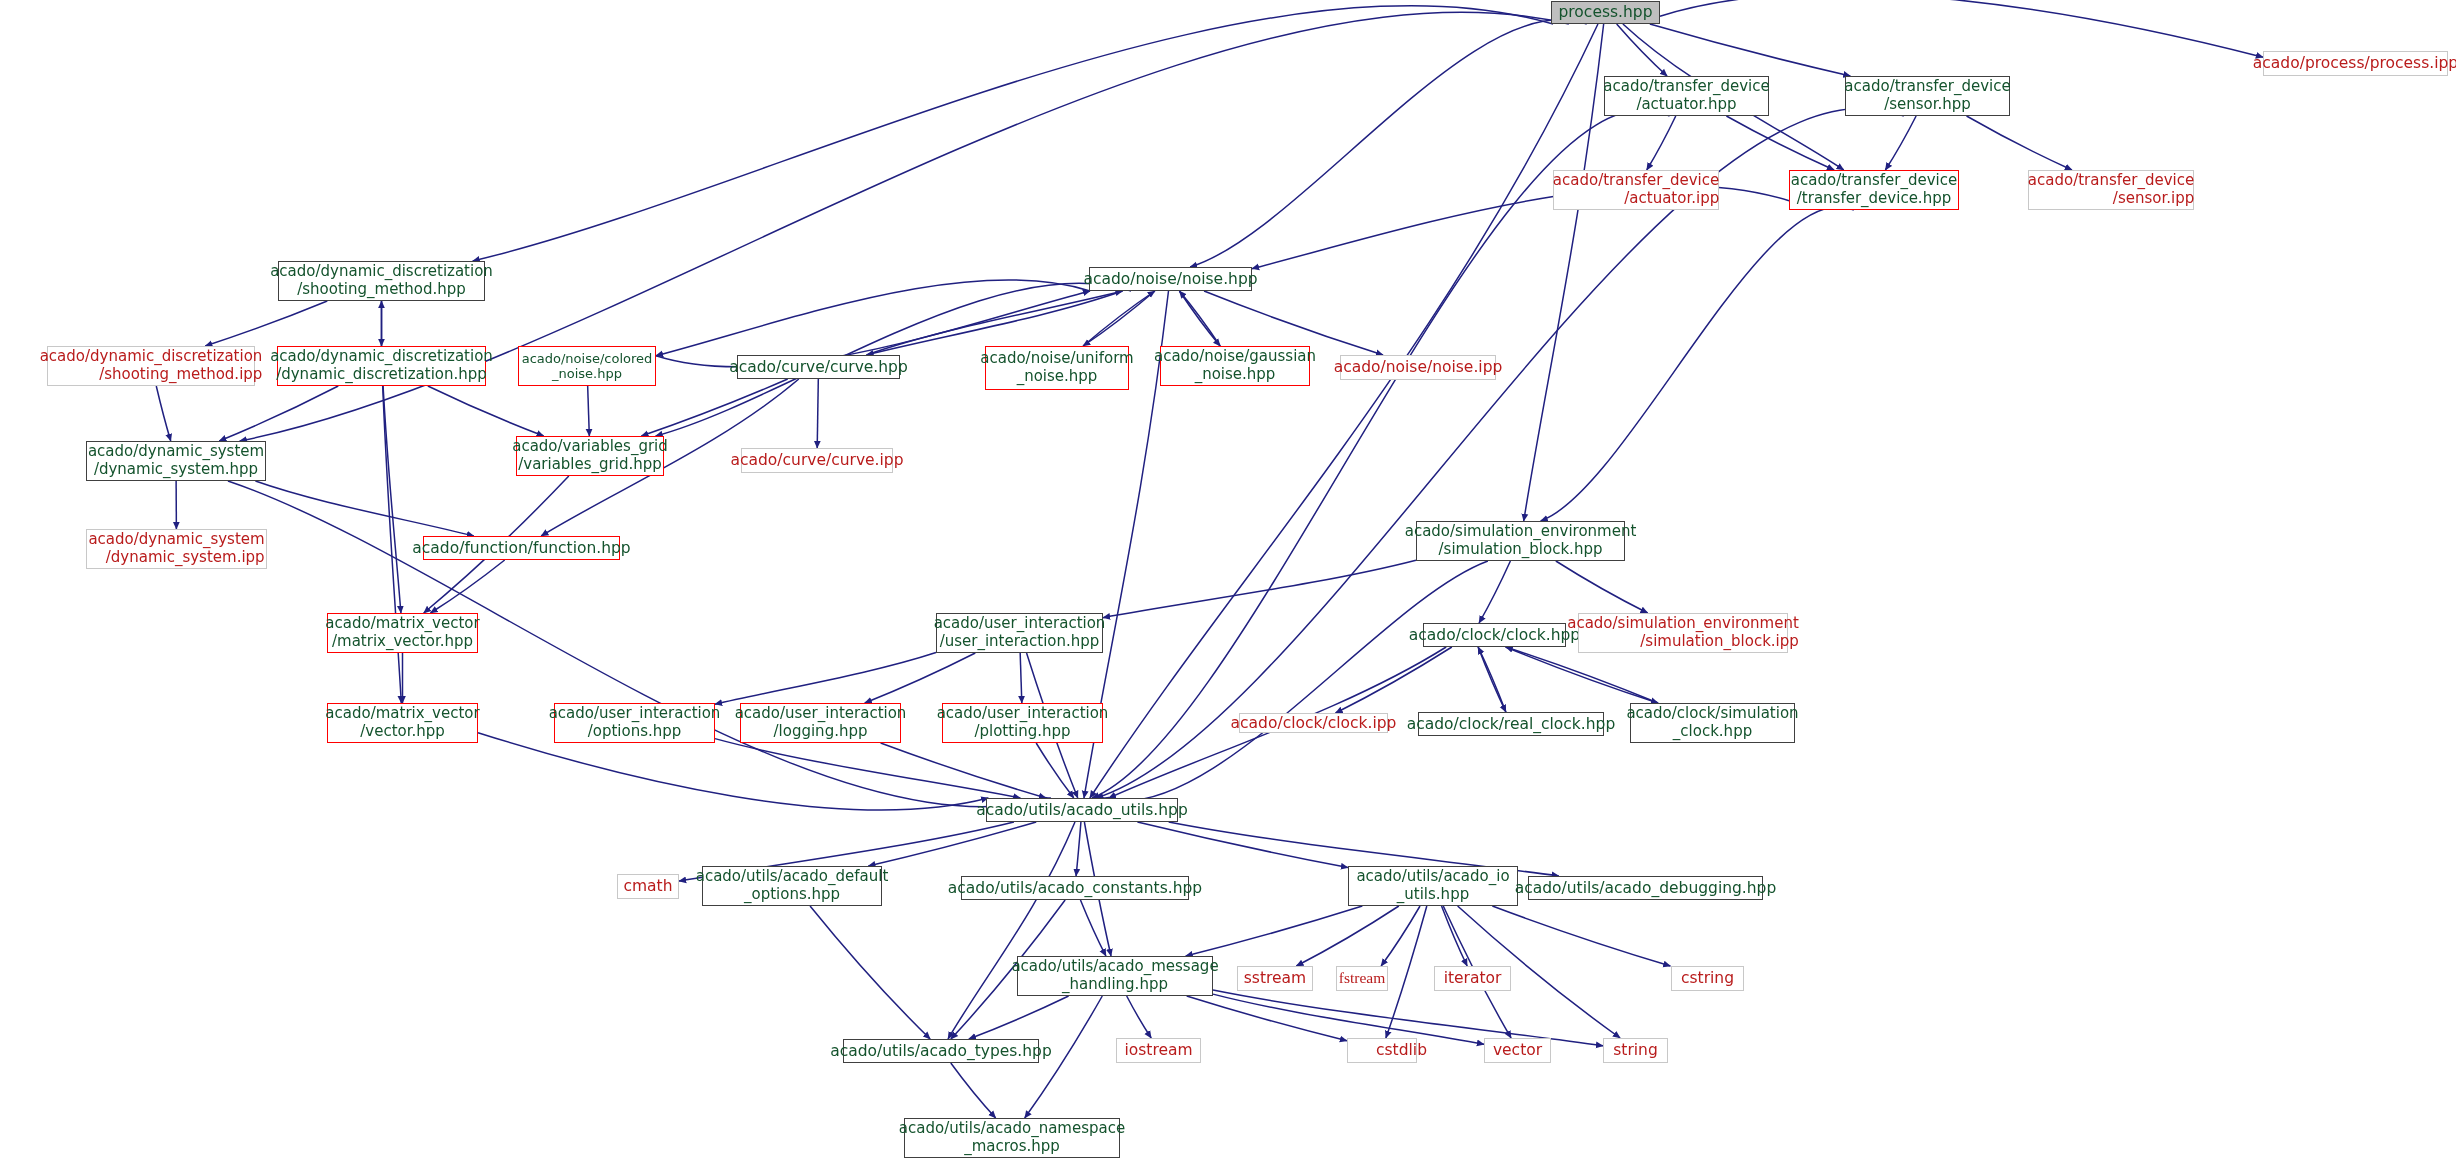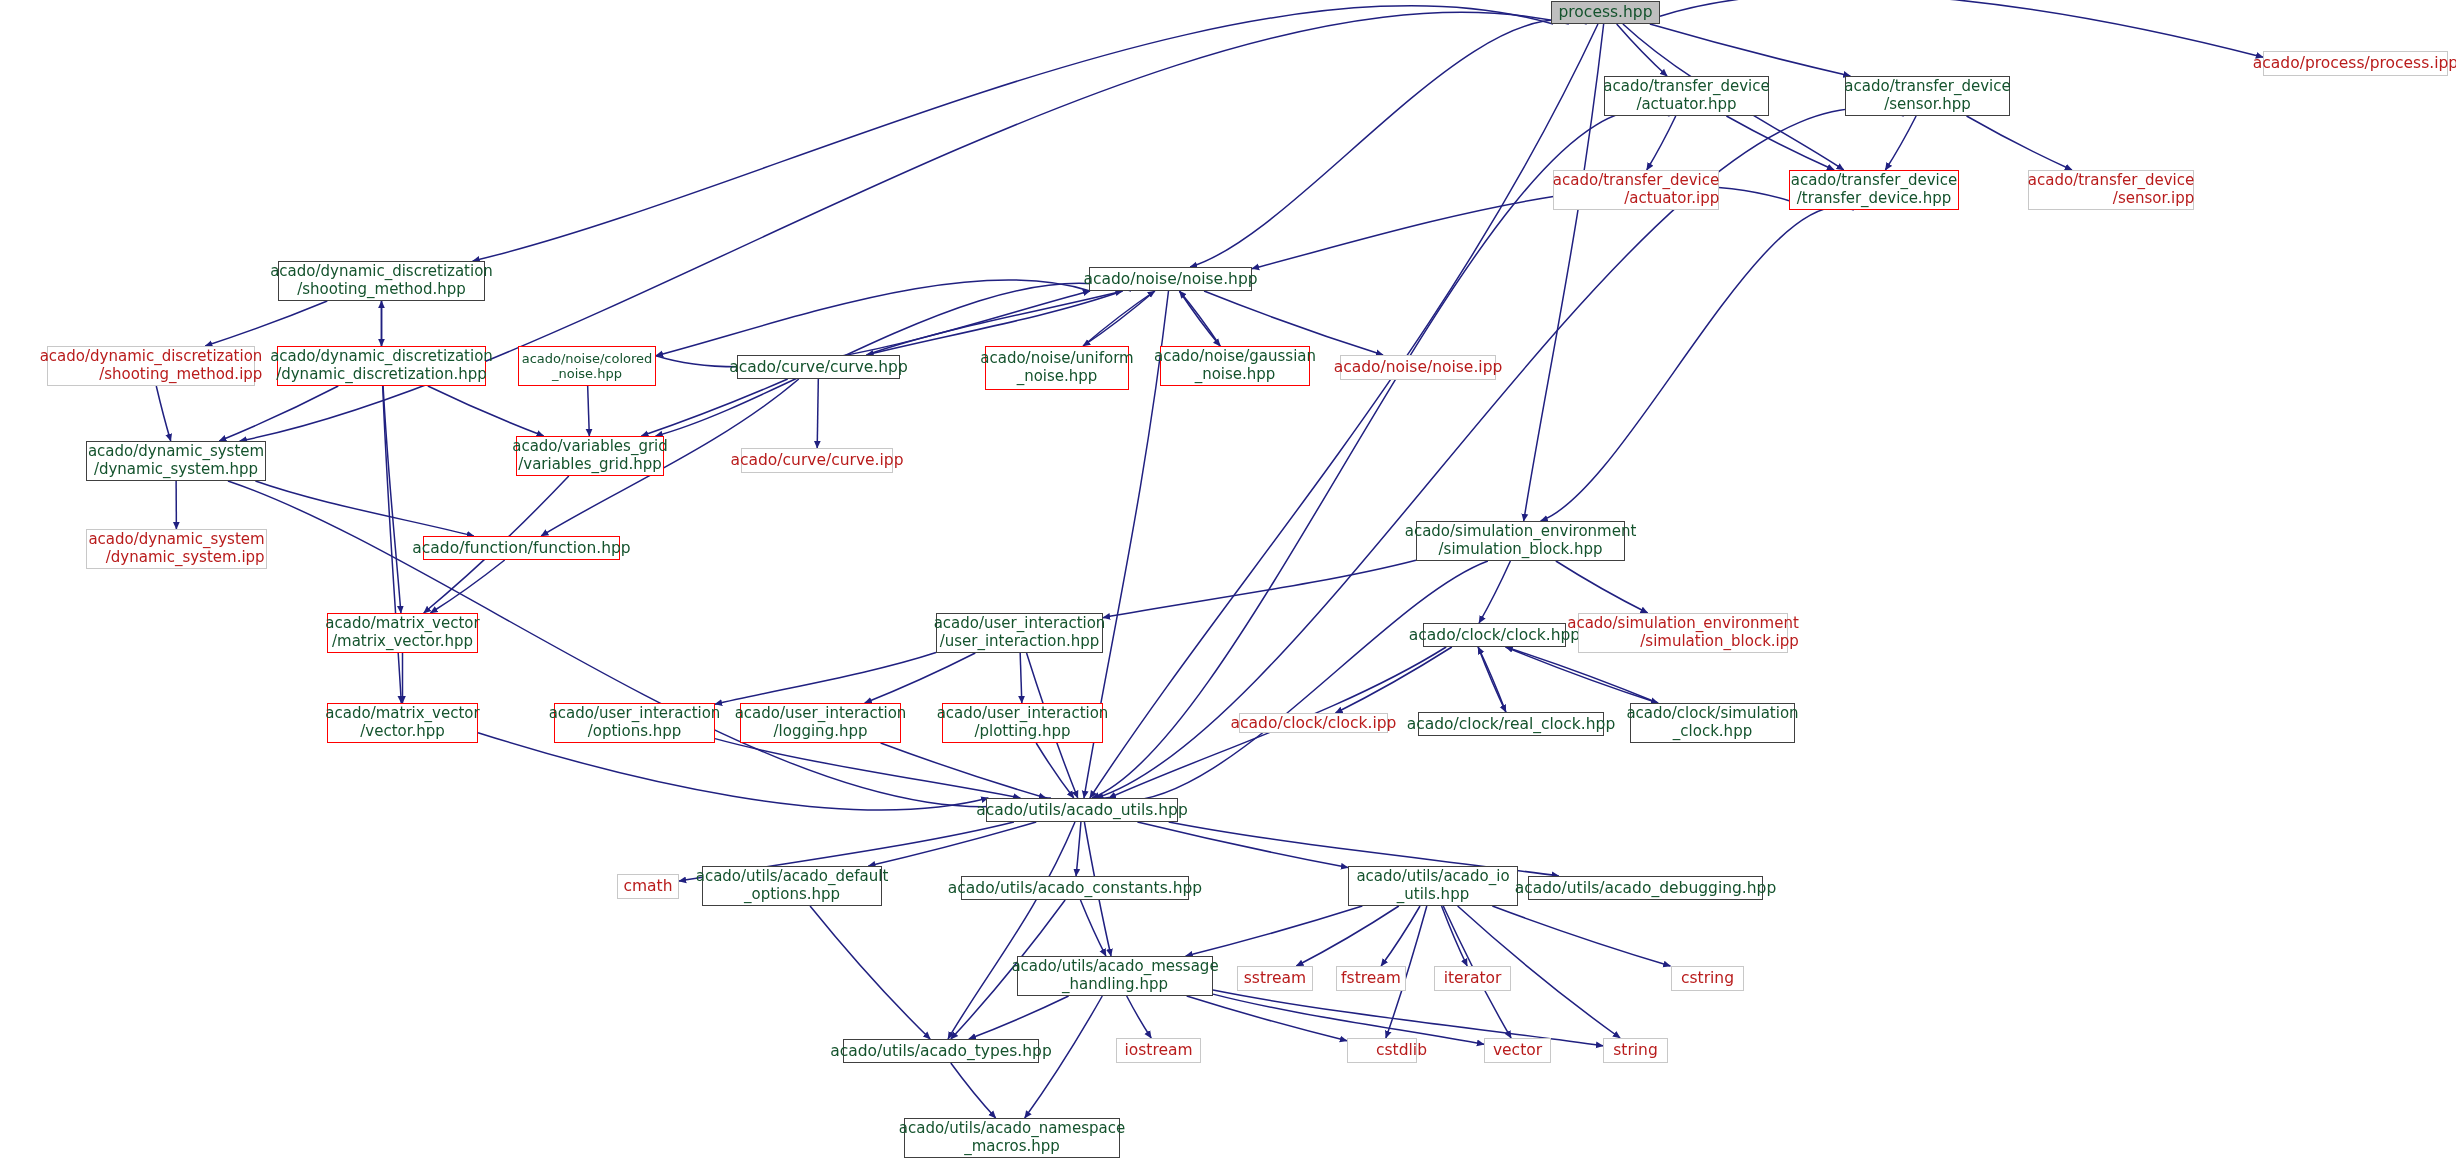--- a/index.html
+++ b/index.html
@@ -197,21 +197,21 @@
       <div class="node n-gray" style="left: 617px; top: 874px; width: 62px; height: 25px;">cmath</div>
       <div class="node n-hdr" style="left: 702px; top: 866px; width: 180px; height: 40px; font-size: 15px;">acado/utils/acado_default
 _options.hpp</div>
       <div class="node n-hdr" style="left: 961px; top: 876px; width: 228px; height: 24px;">acado/utils/acado_constants.hpp</div>
       <div class="node n-hdr" style="left: 1348px; top: 866px; width: 170px; height: 40px; font-size: 15px;">acado/utils/acado_io
 _utils.hpp</div>
       <div class="node n-hdr" style="left: 1528px; top: 876px; width: 235px; height: 24px;">acado/utils/acado_debugging.hpp</div>
       <div class="node n-hdr" style="left: 1017px; top: 956px; width: 196px; height: 40px; font-size: 15px;">acado/utils/acado_message
 _handling.hpp</div>
       <div class="node n-gray" style="left: 1237px; top: 966px; width: 76px; height: 25px;">sstream</div>
-      <div class="node n-gray" style="left: 1336px; top: 966px; width: 70px; height: 25px;">fstream</div>
+      <div class="node n-gray" style="left: 1336px; top: 966px; width: 52px; height: 25px; font-family: Liberation Serif, serif;">fstream</div>
       <div class="node n-gray" style="left: 1434px; top: 966px; width: 77px; height: 25px;">iterator</div>
       <div class="node n-gray" style="left: 1671px; top: 966px; width: 73px; height: 25px;">cstring</div>
       <div class="node n-hdr" style="left: 843px; top: 1039px; width: 196px; height: 24px;">acado/utils/acado_types.hpp</div>
       <div class="node n-gray" style="left: 1116px; top: 1038px; width: 85px; height: 25px;">iostream</div>
       <div class="node n-gray" style="left: 1347px; top: 1038px; width: 70px; height: 25px; padding-left: 43px;">cstdlib</div>
       <div class="node n-gray" style="left: 1484px; top: 1038px; width: 67px; height: 25px;">vector</div>
       <div class="node n-gray" style="left: 1603px; top: 1038px; width: 65px; height: 25px;">string</div>
       <div class="node n-hdr" style="left: 904px; top: 1118px; width: 216px; height: 40px; font-size: 15px;">acado/utils/acado_namespace
 _macros.hpp</div>
     </div>

